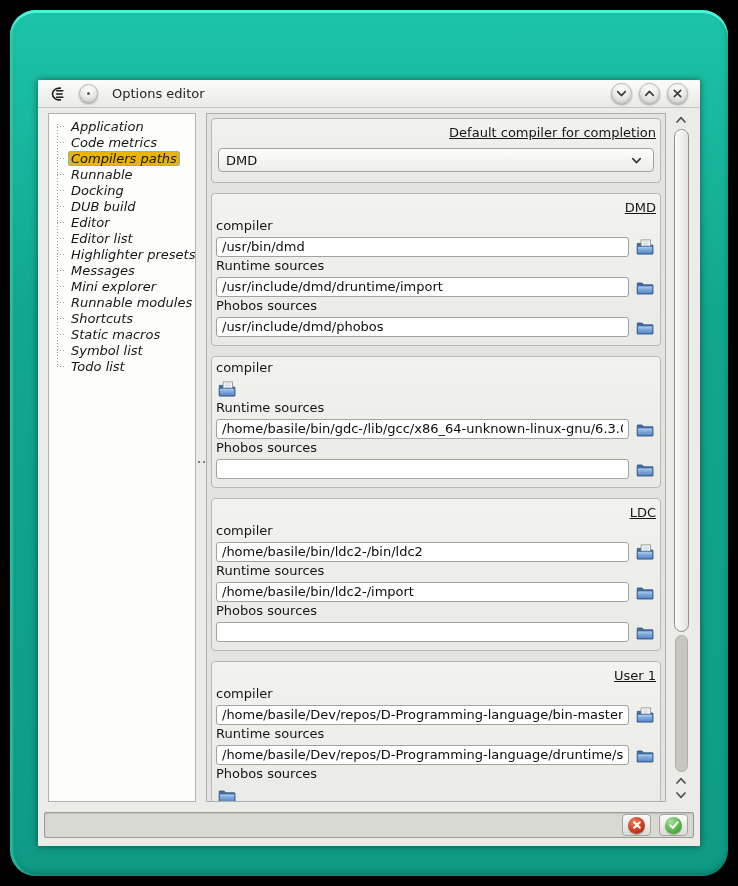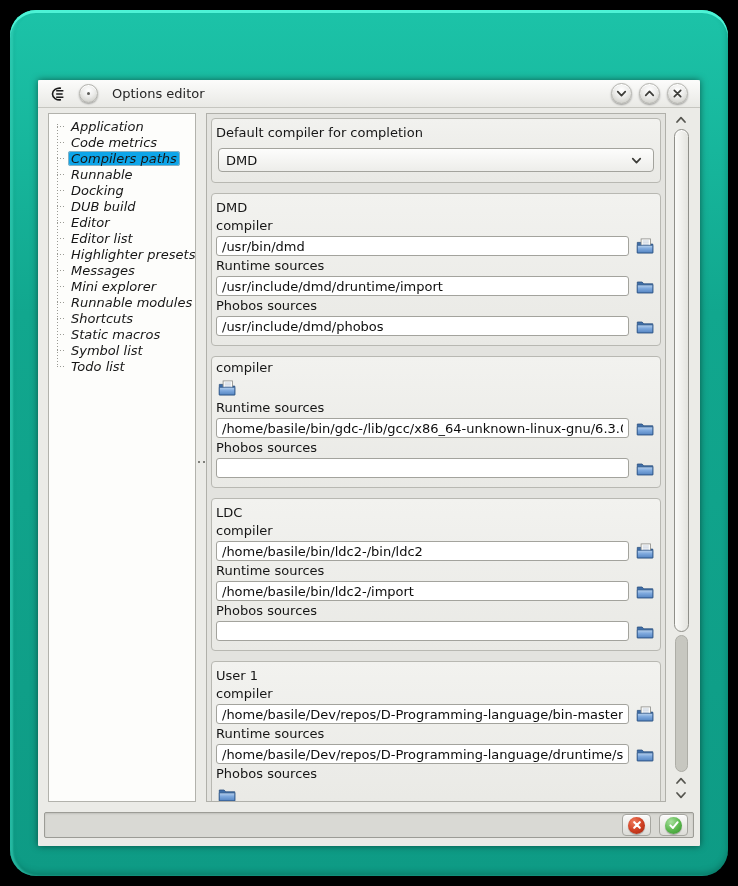--- a/index.html
+++ b/index.html
@@ -67,21 +67,21 @@
   .sidebar .vline {
     position:absolute; left:8px; top:10px; width:1px; height:242px;
     background:repeating-linear-gradient(to bottom,#9a9a94 0 1px,transparent 1px 3px);
   }
   .tree-item { height:16px; display:flex; align-items:center; padding-left:19px; position:relative; cursor:default; }
   .tree-item::before {
     content:""; position:absolute; left:8px; top:8px; width:8px; height:1px;
     background:repeating-linear-gradient(to right,#9a9a94 0 1px,transparent 1px 3px);
   }
   .tree-label { font-size:13px; color:#161616; line-height:15px; padding:0 3px; border-radius:3px; white-space:nowrap; }
-  .tree-label.selected { background:#0ea5e9; box-shadow:inset 0 0 0 1px #87b2c5; }
+  .tree-label.selected { background:#eab308; box-shadow:inset 0 0 0 1px #87b2c5; }
   
   .splitter { width:10px; position:relative; }
   .splitter::after {
     content:""; position:absolute; left:2px; top:50%; width:7px; height:2px;
     background:repeating-linear-gradient(to right,#80807b 0 2px,transparent 2px 5px);
   }
   
   .main { flex:1; position:relative; margin:2px 0 8px 0; }
   .viewport {
     position:absolute; left:0; top:0; bottom:0; right:26px;
@@ -105,31 +105,31 @@
     background:#c7c7c0; border:1px solid #adada6; border-radius:7px;
   }
   .sb-bottom { display:flex; flex-direction:column; flex:0 0 auto; padding:2px 0 0 0; }
   
   .group {
     border:1px solid #b8b8b2; border-radius:4px;
     background:linear-gradient(#f2f2ef,#e9e9e5);
     margin:4px 1px 10px 1px;
     padding:2px 4px 8px 4px;
   }
-  .group-title { text-align:left; font-size:13px; color:#161616; padding:4px 0 2px; }
+  .group-title { text-align:right; font-size:13px; color:#161616; padding:4px 0 2px;text-decoration:underline; }
   .combo {
     height:24px; margin:6px 2px 2px 2px;
     border:1px solid #a3a39d; border-radius:4px;
     background:linear-gradient(#fdfdfc,#ededе9);
     background:linear-gradient(#fdfdfc,#ededea);
     display:flex; align-items:center; justify-content:space-between;
     padding:0 9px 0 7px; font-size:13px; color:#111; cursor:default;
   }
   .field-label { text-align:left; font-size:13px; color:#161616; padding:1px 0 2px; line-height:16px; }
-  .field-row { display:flex; gap:5px; height:21px; }
+  .field-row { display:flex; align-items:center; gap:5px; height:21px; }
   .path-input {
     flex:1; height:20px;
     border:1px solid #a3a39d; border-radius:3px;
     background:#fff; color:#0d0d0d;
     font:13px "DejaVu Sans","Liberation Sans",sans-serif;
     padding:0 5px;
   }
   .icon-btn { width:22px; height:19px; border:none; background:transparent; padding:0; display:flex; align-items:center; justify-content:center; cursor:default; }
   
   .statusbar {

